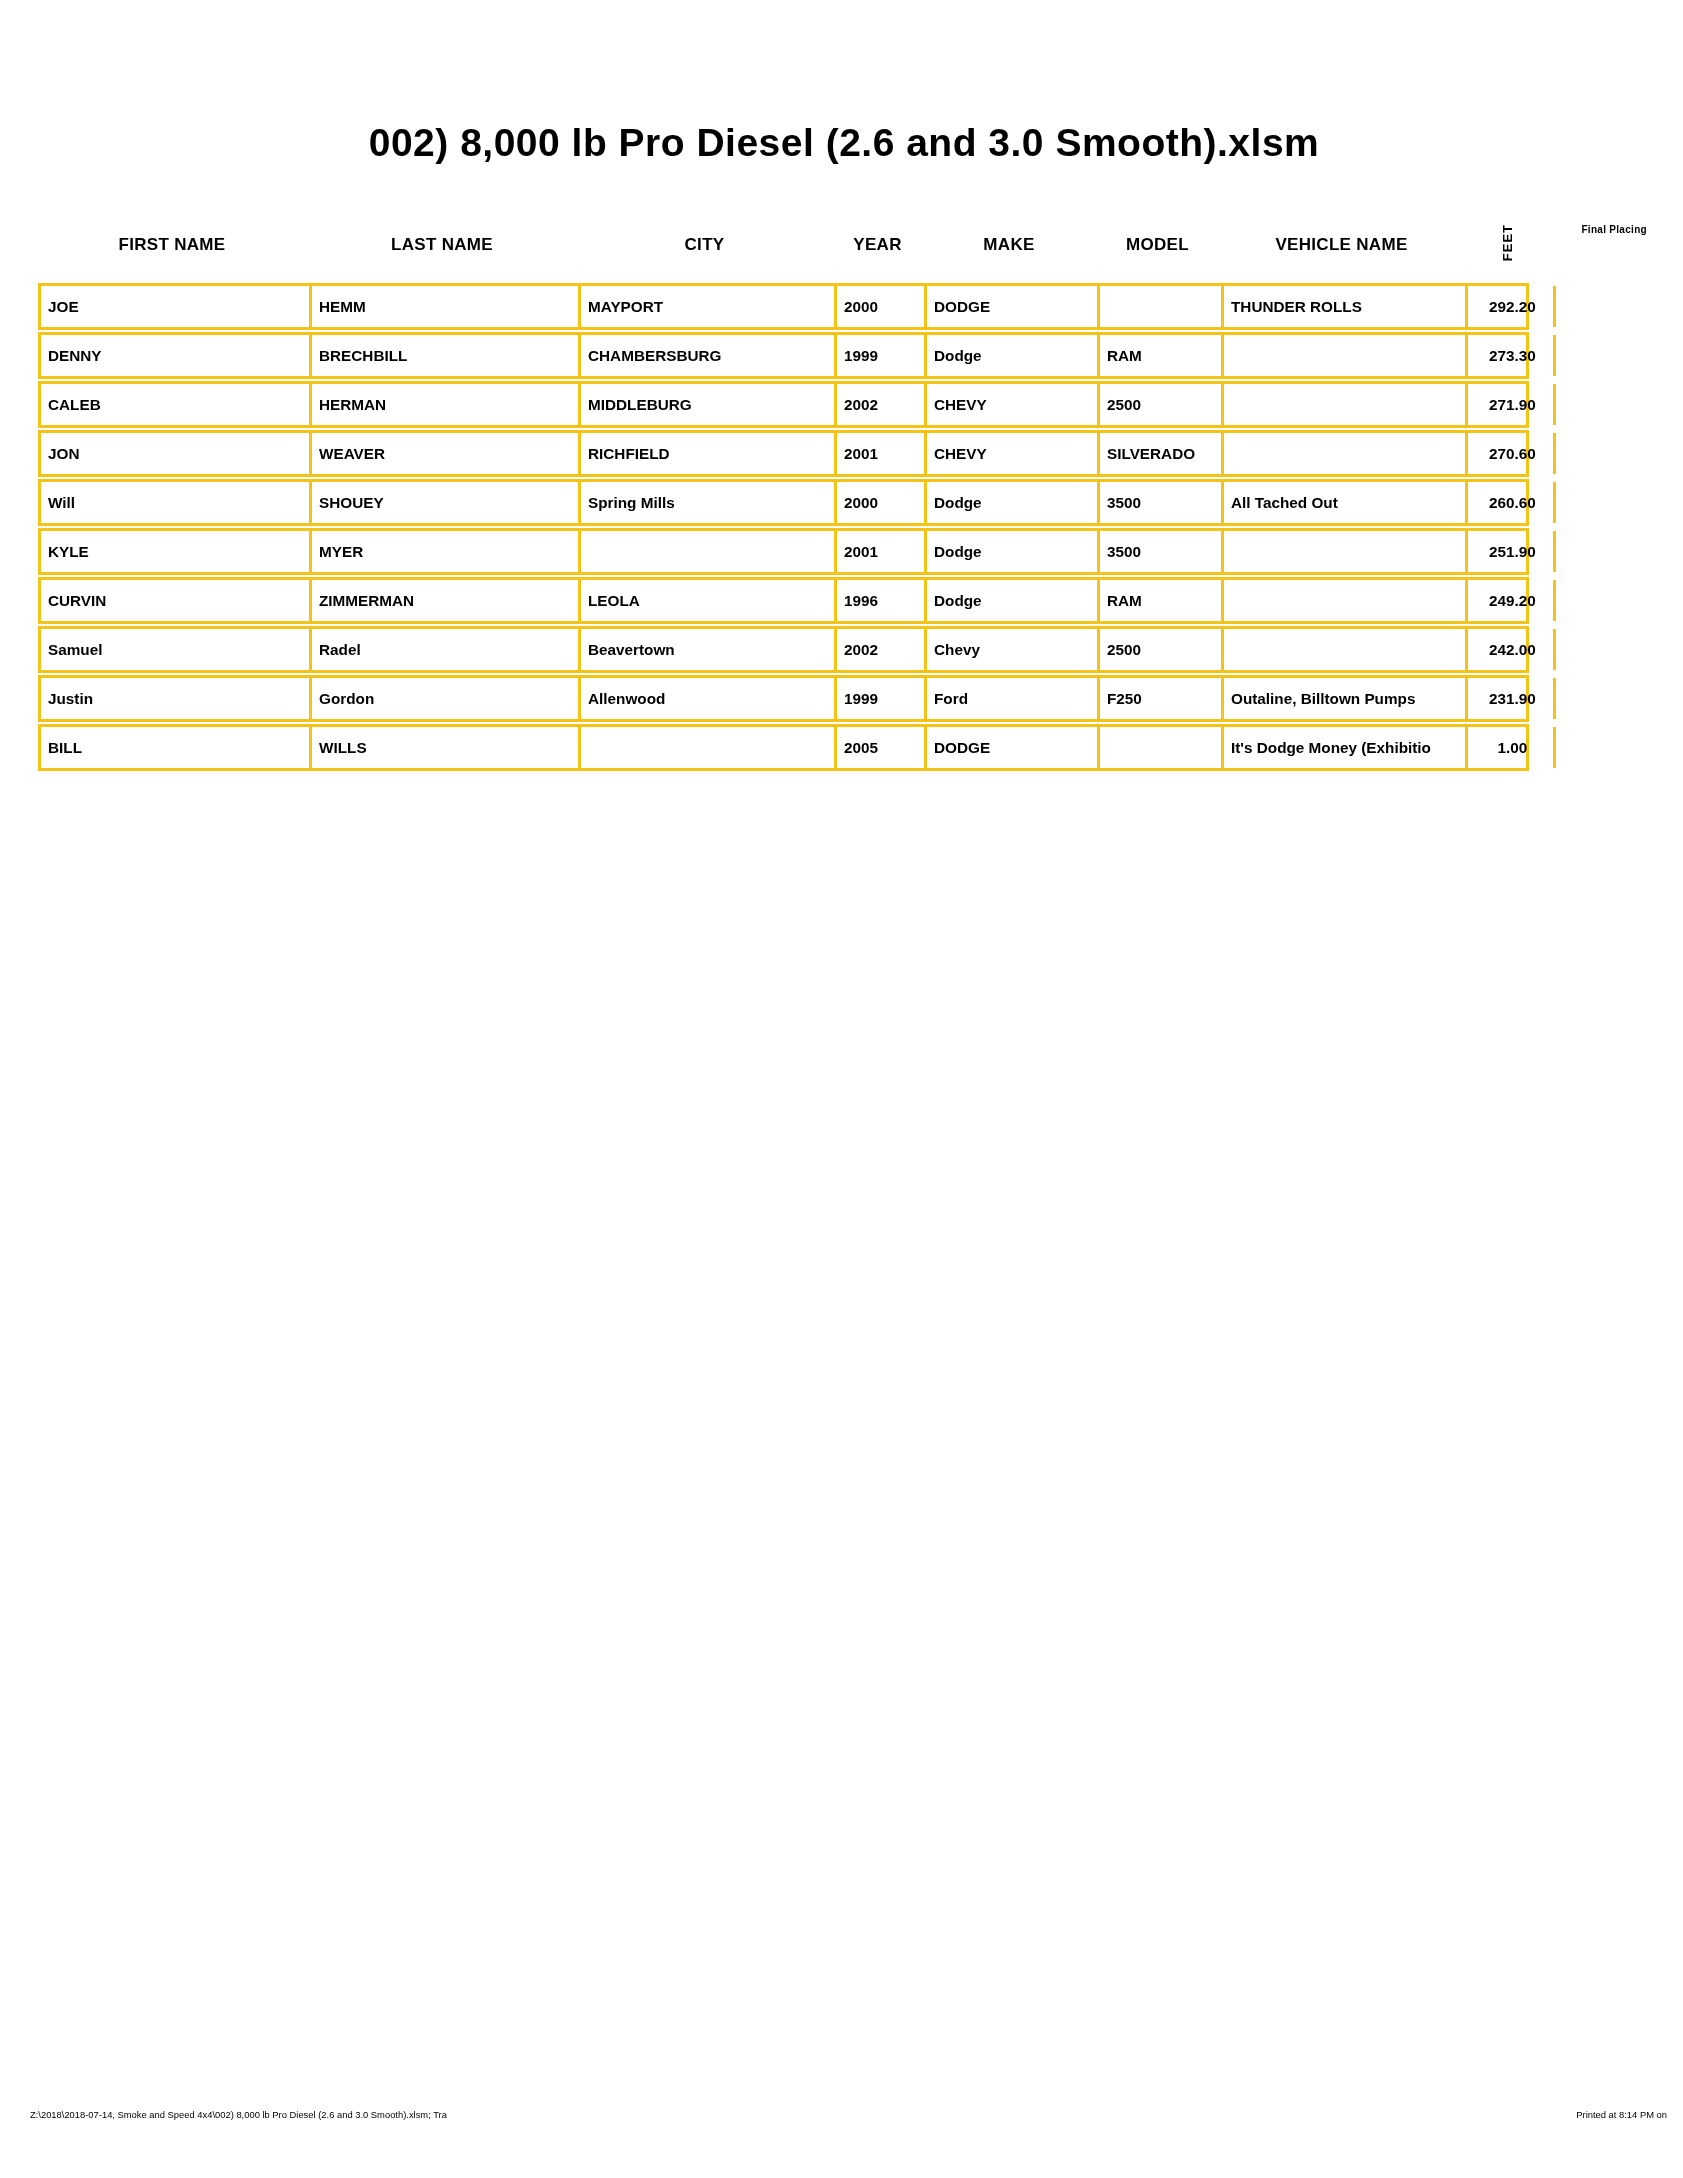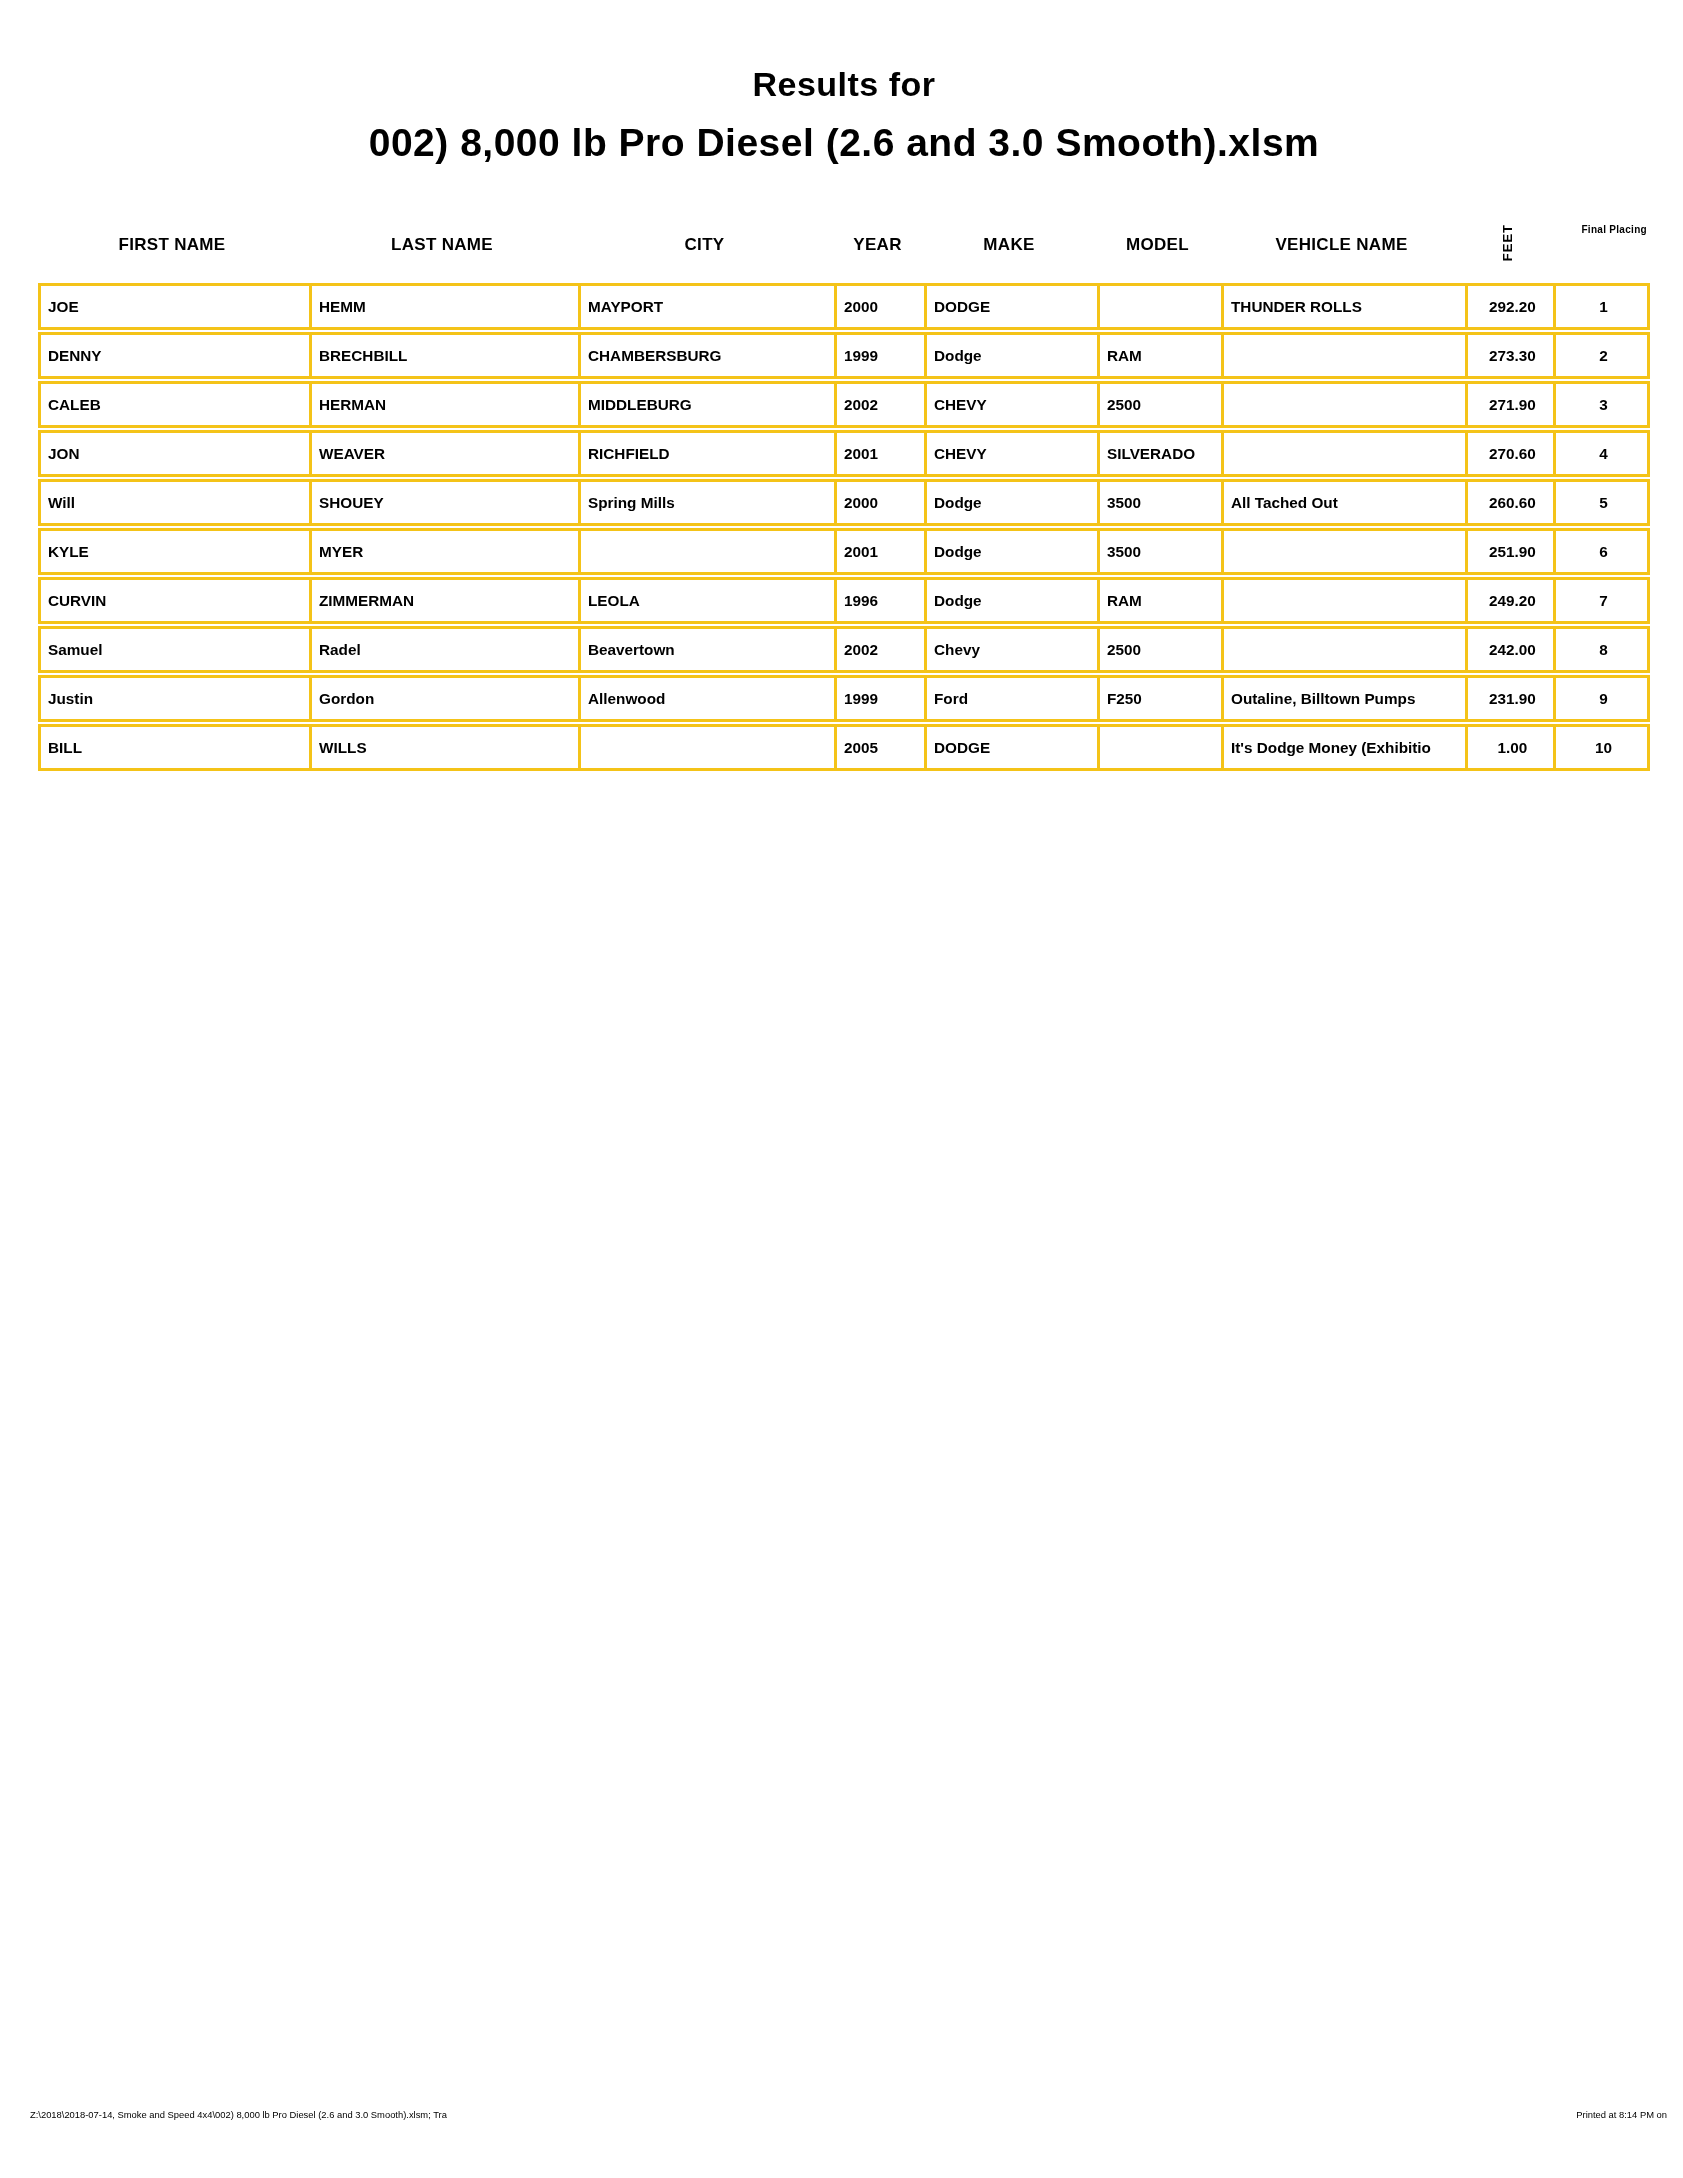--- a/index.html
+++ b/index.html
@@ -40,21 +40,21 @@
   .th.rot span{
     writing-mode:vertical-rl;transform:rotate(180deg);
     font-size:13px;font-weight:bold;letter-spacing:1px;line-height:1;
   }
   .th.hook{flex-direction:row;align-items:center;justify-content:flex-end;padding-bottom:3px;}
   .hook-l1,.hook-l2{font-size:9px;font-weight:bold;line-height:13px;letter-spacing:0.4px;}
   .hook-l3{font-size:10px;font-weight:bold;line-height:14px;letter-spacing:0.3px;padding-left:28px;}
   
   .tbody{position:absolute;left:38px;top:283px;width:1612px;}
   .row{
-    box-sizing:border-box;width:1612px;height:47px;margin-bottom:2px;
+    box-sizing:border-box;width:1491px;height:47px;margin-bottom:2px;
     border:3px solid var(--gold);background:#ffffff;
     display:flex;align-items:stretch;
   }
   .cell{
     box-sizing:border-box;border-right:3px solid var(--gold);
     font-weight:bold;font-size:15.3px;
     line-height:41px;padding-left:7px;
     white-space:nowrap;overflow:hidden;
   }
   .cell.center{text-align:center;padding-left:4px;}
@@ -67,21 +67,20 @@
   .footer-right{
     position:absolute;right:16px;top:2109px;font-size:9.4px;color:#000;
     white-space:nowrap;text-align:right;
   }
 </style>
 </head>
 <body>
 
 <div class="page">
 
-  <div class="title-block title1">Results for</div>
   <div class="title-block title2">002) 8,000 lb Pro Diesel (2.6 and 3.0 Smooth).xlsm</div>
 
   <div class="thead">
     <div class="th c0">FIRST NAME</div>
     <div class="th c1">LAST NAME</div>
     <div class="th c2">CITY</div>
     <div class="th c3">YEAR</div>
     <div class="th c4">MAKE</div>
     <div class="th c5">MODEL</div>
     <div class="th c6">VEHICLE NAME</div>

